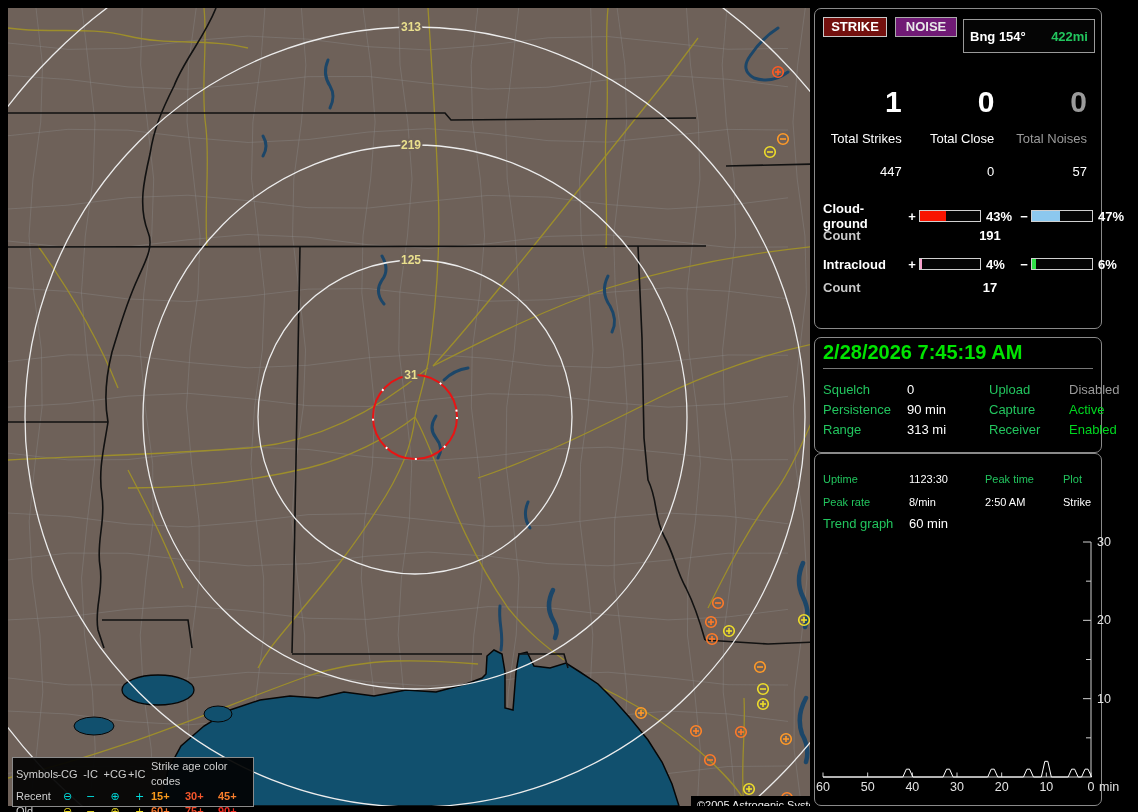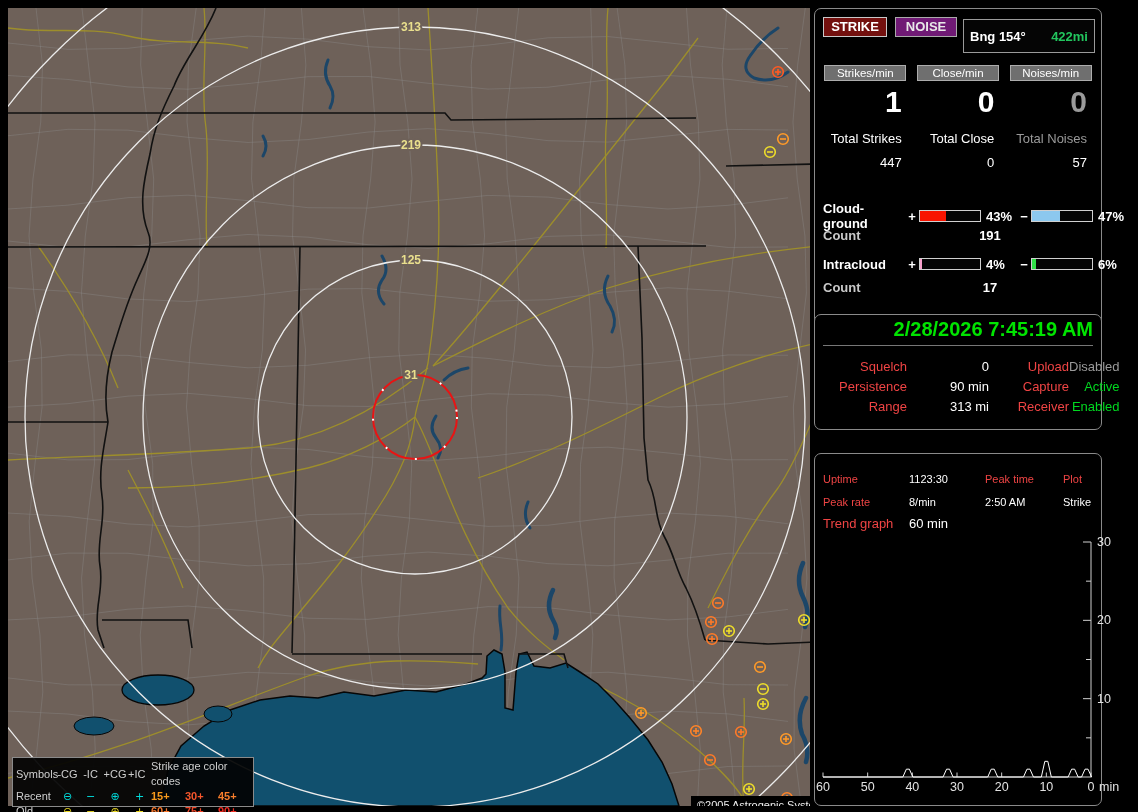--- a/index.html
+++ b/index.html
@@ -15,58 +15,58 @@
     border:1px solid #8a8a8a;box-sizing:border-box;font-size:11px;color:#cfcfcf;padding:1px 3px;}
   .lg-row{display:grid;grid-template-columns:40px 23px 23px 26px 23px 34px 33px 31px;line-height:15px;align-items:center;}
   .lg-sym{text-align:center;font-family:"DejaVu Sans",sans-serif;font-size:11px;}
   .lg-age{font-weight:bold;}
   .lg-agehdr{grid-column:6 / 9;}
 
   
   .panel{position:absolute;left:814px;width:288px;background:#000;border:1px solid #8a8a8a;border-radius:7px;
     box-sizing:border-box;color:#fff;font-size:13px;}
   #panel-top{top:8px;height:321px;}
-  #panel-mid{top:314px;height:116px;text-align:right;}
+  #panel-mid{top:337px;height:116px;}
   #panel-bot{top:453px;height:353px;}
 
   .hdr-row{position:absolute;left:8px;right:6px;top:8px;display:flex;align-items:flex-start;}
   .btn{height:20px;line-height:18px;text-align:center;font-weight:bold;font-size:13px;box-sizing:border-box;cursor:pointer;}
   .btn-strike{width:64px;background:#73100e;border:1px solid #c8c8c8;color:#fff;}
   .btn-noise{width:62px;background:#701a75;border:1px solid #aaa;color:#e8e8e8;margin-left:8px;}
   .bng-box{margin-left:auto;margin-top:2px;width:132px;height:17px;border:1px solid #9a9a9a;background:#050505;
     display:flex;justify-content:space-between;align-items:center;padding:16px 6px;box-sizing:border-box;font-weight:bold;font-size:13px;}
   .bng-val{color:#22c55e;}
 
   .cards{position:absolute;left:6px;right:6px;display:grid;grid-template-columns:repeat(3,1fr);column-gap:4px;}
   .chip{width:80px;margin:0 auto;background:#6f6f6f;border:1px solid #adadad;color:#fff;
     font-size:11.5px;text-align:center;padding:1px 0;}
   .rate{font-size:30px;font-weight:bold;text-align:right;padding-right:8px;line-height:34px;}
   .tlabel{text-align:right;padding-right:8px;font-size:13px;}
-  .tvalue{text-align:right;padding-right:8px;font-size:13px;margin-top:9px;}
+  .tvalue{text-align:right;padding-right:8px;font-size:13px;margin-top:18px;}
   .dim{color:#9a9a9a;}
   .green{color:#00d820;}
 
   .dist{position:absolute;left:8px;right:8px;top:192px;}
   .dist-title{color:#c9c9c9;font-size:12.5px;border-bottom:1px solid #7d7d7d;padding-bottom:3px;margin-bottom:9px;}
   .drow{display:grid;grid-template-columns:82px 14px 62px 36px 14px 62px 30px;align-items:center;height:22px;}
   .crow{display:grid;grid-template-columns:82px 14px 62px 36px 14px 62px 30px;align-items:center;height:24px;gap:20px;}
   .dlabel{font-weight:bold;}
   .dsign{font-weight:bold;text-align:center;}
   .bar{height:12px;border:1px solid #d0d0d0;background:#050505;position:relative;box-sizing:border-box;}
   .bar .fill{position:absolute;left:0;top:0;bottom:0;}
   .dpct{font-weight:bold;padding-left:5px;}
   .clabel{color:#c9c9c9;font-weight:bold;}
   .cval{font-weight:bold;text-align:center;}
   .gap{height:6px;}
 
   .datetime{position:absolute;left:8px;right:8px;top:3px;color:#00e400;font-weight:bold;font-size:20px;
     border-bottom:1px solid #777;padding-bottom:4px;}
   .settings{position:absolute;left:8px;right:4px;top:42px;display:grid;grid-template-columns:84px 82px 80px auto;
     line-height:20px;font-size:13px;}
-  .slabel{color:#ef4444;}
+  .slabel{color:#22c55e;}
 
   .stats{position:absolute;left:8px;right:4px;top:14px;display:grid;grid-template-columns:86px 76px 78px auto;
     line-height:23px;font-size:11px;}
   .trend{position:absolute;left:8px;top:62px;display:grid;grid-template-columns:86px auto;font-size:13px;}
   #trend-chart{position:absolute;left:0;top:78px;}
 </style>
 </head>
 <body>
 <div class="stage">
 
@@ -301,25 +301,20 @@
 <div class="panel" id="panel-top">
   <div class="hdr-row">
     <div class="btn btn-strike">STRIKE</div>
     <div class="btn btn-noise">NOISE</div>
     <div class="bng-box">
       <span>Bng 154°</span>
       <span class="bng-val">422mi</span>
     </div>
   </div>
 
-  <div class="cards" style="top:56px;">
-    <div class="chip">Strikes/min</div>
-    <div class="chip">Close/min</div>
-    <div class="chip">Noises/min</div>
-  </div>
   <div class="cards" style="top:76px;">
     <div class="rate">1</div>
     <div class="rate">0</div>
     <div class="rate dim">0</div>
   </div>
   <div class="cards" style="top:122px;">
     <div>
       <div class="tlabel">Total Strikes</div>
       <div class="tvalue">447</div>
     </div>

